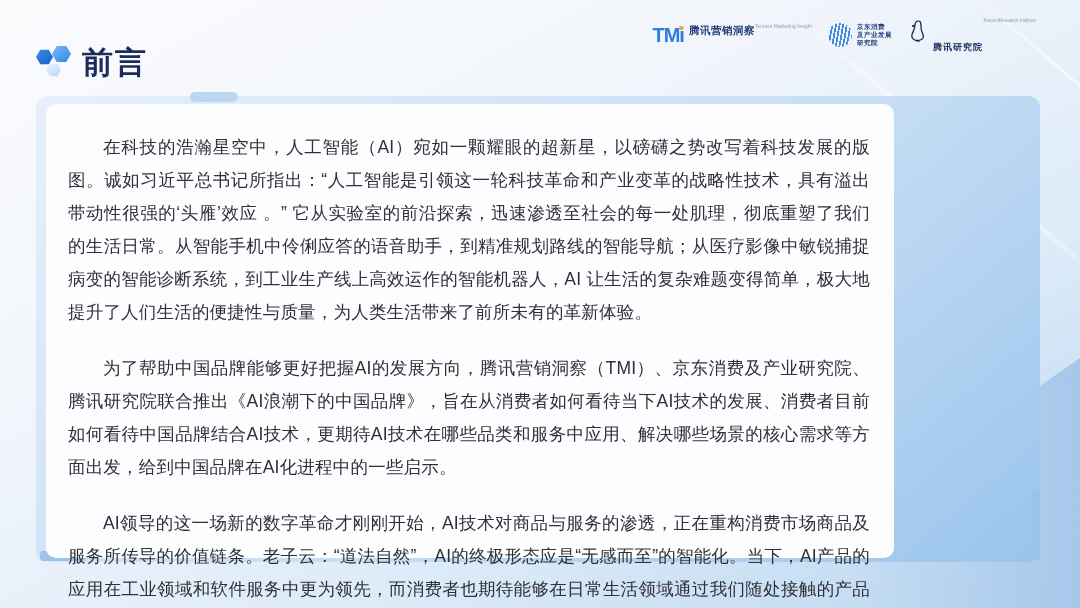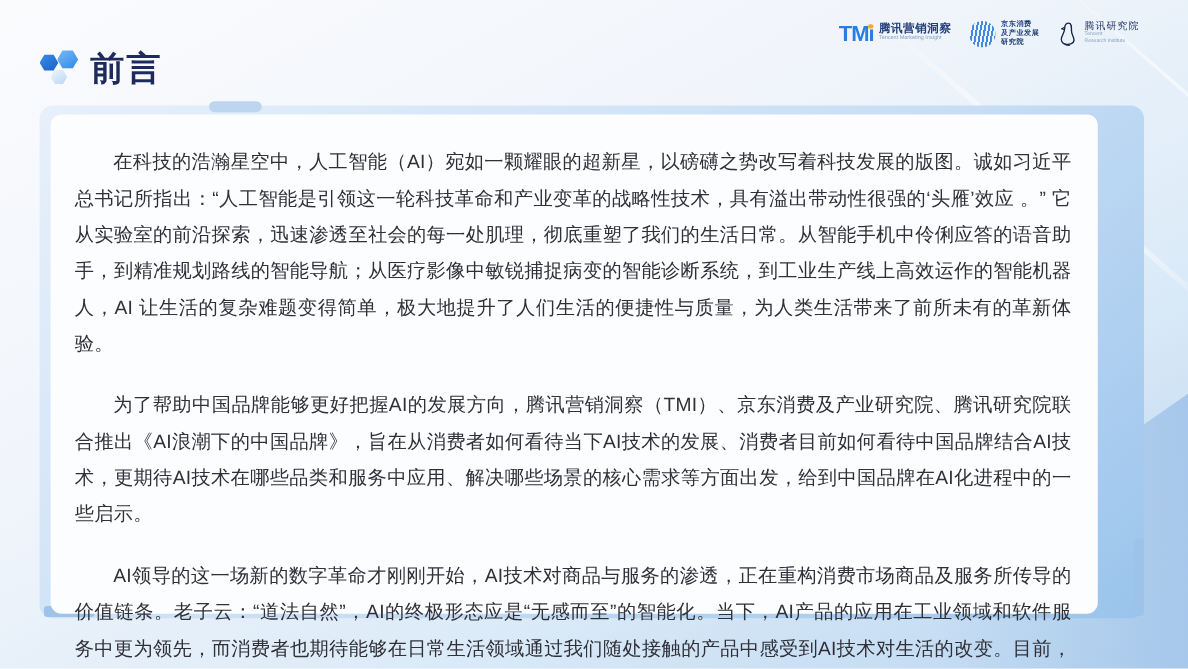--- a/index.html
+++ b/index.html
@@ -29,40 +29,40 @@
   .hex-b{ width:19px; height:18px; left:16px; top:0;  background:linear-gradient(145deg,#78bcf8,#2e86e8); }
   .hex-c{ width:15px; height:14px; left:10px; top:18px; background:linear-gradient(145deg,#f0f7fd,#b6d6f3); }
   .page-title{ font-size:31px; font-weight:800; color:#1d2a5c; letter-spacing:2px; }
 
   
   .logos{ position:absolute; right:44px; top:18px; display:flex; align-items:center; gap:16px; }
   .logo{ display:flex; gap:5px; }
   .tmi-mark{ position:relative; font-size:20px; font-weight:800; color:#2b7de2; letter-spacing:-1px; }
   .tmi-mark::after{ content:''; position:absolute; width:4.5px; height:4.5px; border-radius:50%;
     background:#f7a824; right:0.5px; top:2px; }
-  .logo-text-col{ display:flex; flex-direction:column; line-height:1.15; }
+  .logo-text-col{ display:flex; flex-direction:row; line-height:1.15; }
   .cn-name{ font-size:10.5px; font-weight:700; color:#24407c; letter-spacing:.5px; }
   .en-name{ font-size:5px; color:#8aa0c2; }
   .globe-icon{ width:24px; height:24px; border-radius:50%;
     background:repeating-linear-gradient(100deg,#2e7de0 0 1.8px,rgba(46,125,224,0) 1.8px 3.6px);
     opacity:.9; }
   .jd-lines{ display:flex; flex-direction:column; line-height:1.25; }
   .jd-line{ font-size:6.5px; font-weight:700; color:#24407c; letter-spacing:.5px; }
   .penguin-icon svg{ display:block; }
-  .tr-cn{ font-size:9px; font-weight:400; color:#1d2f5e; letter-spacing:1px; }
+  .tr-cn{ font-size:9px; font-weight:700; color:#1d2f5e; letter-spacing:1px;margin-top:24px; }
   .tr-en{ font-size:4.6px; color:#8aa0c2; line-height:1.3; }
 
   
   .card-frame{ position:absolute; left:36px; top:96px; width:1004px; height:466px; border-radius:12px;
     background:linear-gradient(140deg,#e7f0fb 0%,#c6ddf5 55%,#9ac4ec 100%); }
   .card-notch{ position:absolute; left:190px; top:92px; width:48px; height:10px; border-radius:5px;
     background:#bcd6f1; }
   .accent-bl{ position:absolute; left:40px; top:551px; width:46px; height:10px; border-radius:3px; background:#9dc3ea; }
   .accent-br-v{ position:absolute; left:1031px; top:490px; width:9px; height:70px; border-radius:3px; background:#9dc3ea; }
-  .card{ position:absolute; left:46px; top:104px; width:952px; height:454px; border-radius:10px;
+  .card{ position:absolute; left:46px; top:104px; width:848px; height:454px; border-radius:10px;
     background:#fcfdfe; padding:27px 24px 0 22px; }
   .card p{ font-size:17.5px; line-height:33px; color:#2f3038; text-align:justify; text-indent:2em;
     margin-bottom:23px; letter-spacing:.2px; }
 </style>
 </head>
 <body>
 
 <div class="page">
 
   <div class="streak streak-1"></div>

